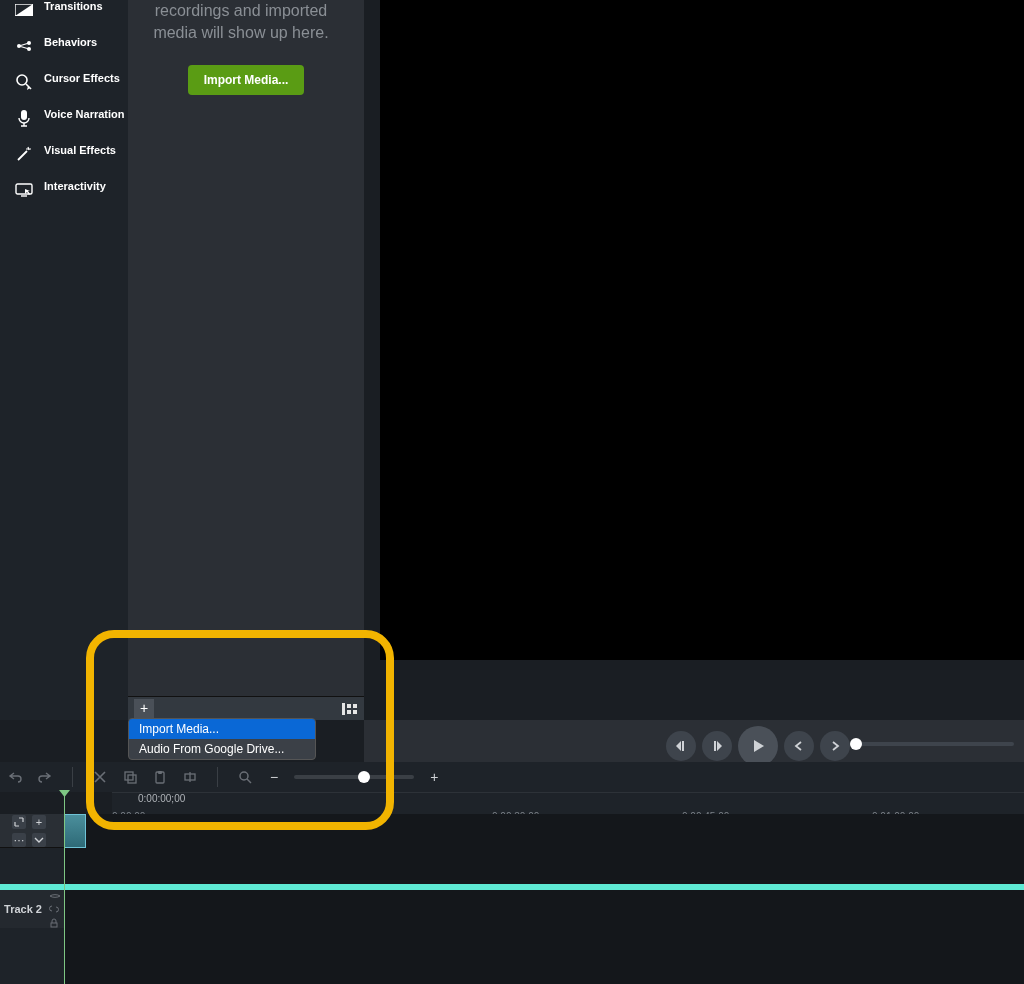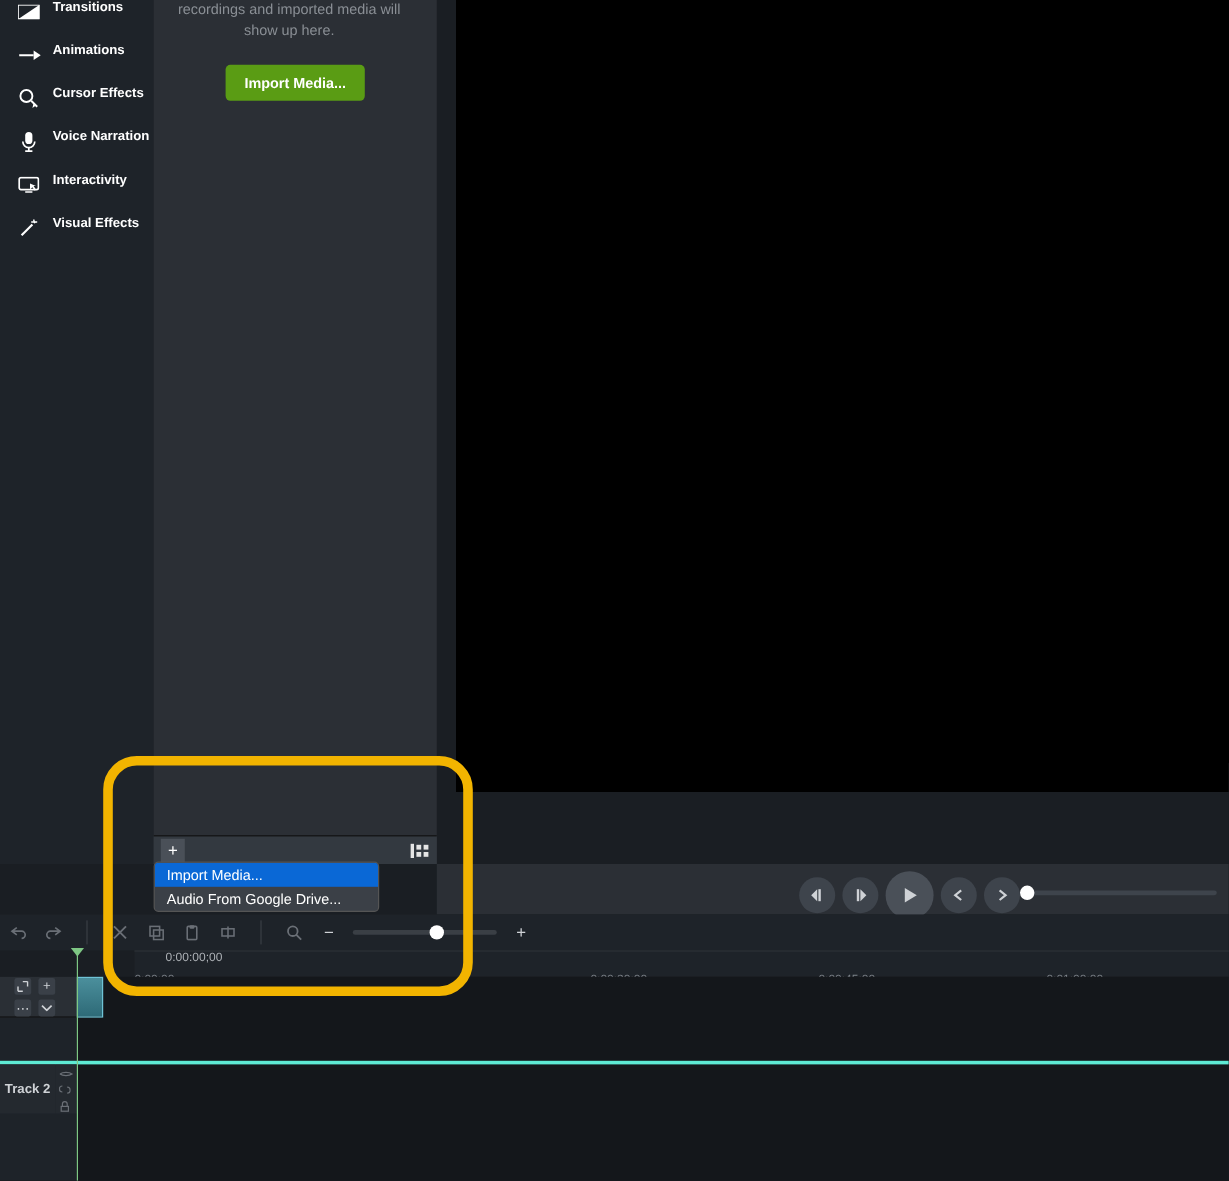--- a/index.html
+++ b/index.html
@@ -39,21 +39,21 @@
 
   
   .media-panel {
     position: absolute;
     left: 128px; top: 0;
     width: 236px; height: 720px;
     background: #2b2f35;
   }
   .media-hint {
     color: #8a8f95;
-    font-size: 12px;
+    font-size: 16px;
     text-align: center;
     padding: 0 24px 12px 14px;
     line-height: 1.4;
   }
   .import-btn {
     display: block;
     margin: 8px auto 0;
     background: #5a9c14;
     color: #fff;
     font-weight: 600;
@@ -202,21 +202,21 @@
   }
   .edit-head .row { display:flex; gap:6px; }
   .mini-btn { width:14px;height:14px;border-radius:2px;background:#3a4048;color:#cfd2d6;display:flex;align-items:center;justify-content:center;font-size:11px;cursor:pointer; }
   .edit-clip {
     position:absolute; left:64px; top:0; width:22px; height:34px;
     background: linear-gradient(#4b8f9c,#2e6a77);
     border:1px solid #6fc3d6;
   }
   .track-row {
     position:absolute; left:0; width:1024px; height:44px;
-    border-top:3px solid #5eead4;
+    border-top:6px solid #5eead4;
   }
   .track-label {
     position:absolute; left:0; top:0; width:46px; height:100%;
     display:flex; align-items:center; justify-content:center;
     background:#24292f; color:#cfd2d6; font-size:11px; font-weight:600;
   }
   .track-controls {
     position:absolute; left:46px; top:0; width:18px; height:100%;
     background:#24292f;
     display:flex; flex-direction:column; align-items:center; justify-content:center; gap:2px;
@@ -257,26 +257,28 @@
     <span class="sidebar-icon">
       <svg width="18" height="12" viewBox="0 0 18 12">
           <rect x="0" y="0" width="18" height="12" fill="none" stroke="currentColor" stroke-width="1.4"></rect>
           <path d="M0 12 L18 0 L18 12 Z"></path>
         </svg>
     </span>
     <span class="label">Transitions</span>
   </div>
   <div class="sidebar-item">
     <span class="sidebar-icon">
-      <svg width="20" height="10" viewBox="0 0 20 10">
-          <path d="M2 5 L14 5" stroke="currentColor" stroke-width="1.6"></path>
-          <path d="M14 1 L20 5 L14 9 Z"></path>
-        </svg>
-    </span>
-    <span class="label">Animations</span>
+      <svg width="18" height="14" viewBox="0 0 18 14">
+          <circle cx="4" cy="7" r="2"></circle>
+          <circle cx="14" cy="4" r="2"></circle>
+          <circle cx="14" cy="10" r="2"></circle>
+          <path d="M4 7 L14 4 M4 7 L14 10" stroke="currentColor" stroke-width="1.2" fill="none"></path>
+        </svg>
+    </span>
+    <span class="label">Behaviors</span>
   </div>
   <div class="sidebar-item">
     <span class="sidebar-icon">
       <svg width="18" height="18" viewBox="0 0 18 18">
           <circle cx="7" cy="7" r="5" fill="none" stroke="currentColor" stroke-width="1.6"></circle>
           <path d="M11 11 L16 16" stroke="currentColor" stroke-width="1.6"></path>
           <path d="M13 13 L12 17 L15 15 Z"></path>
         </svg>
     </span>
     <span class="label">Cursor Effects</span>
@@ -286,36 +288,36 @@
       <svg width="14" height="18" viewBox="0 0 14 18">
           <rect x="4" y="1" width="6" height="10" rx="3"></rect>
           <path d="M2 9 a5 5 0 0 0 10 0" fill="none" stroke="currentColor" stroke-width="1.4"></path>
           <path d="M7 14 L7 17 M4 17 L10 17" stroke="currentColor" stroke-width="1.4"></path>
         </svg>
     </span>
     <span class="label">Voice Narration</span>
   </div>
   <div class="sidebar-item">
     <span class="sidebar-icon">
+      <svg width="18" height="18" viewBox="0 0 18 18">
+          <path d="M3 15 L12 6" stroke="currentColor" stroke-width="1.8"></path>
+          <path d="M13 2 L14 5 M11 4 L16 4" stroke="currentColor" stroke-width="1.2"></path>
+        </svg>
+    </span>
+    <span class="label">Visual Effects</span>
+  </div>
+  <div class="sidebar-item">
+    <span class="sidebar-icon">
       <svg width="18" height="14" viewBox="0 0 18 14">
           <rect x="1" y="1" width="16" height="10" rx="1.5" fill="none" stroke="currentColor" stroke-width="1.4"></rect>
           <path d="M6 13 L12 13" stroke="currentColor" stroke-width="1.4"></path>
           <path d="M10 6 L10 11 L12 9 L14 12 L15 11 L13 8 L15 8 Z"></path>
         </svg>
     </span>
     <span class="label">Interactivity</span>
-  </div>
-  <div class="sidebar-item">
-    <span class="sidebar-icon">
-      <svg width="18" height="18" viewBox="0 0 18 18">
-          <path d="M3 15 L12 6" stroke="currentColor" stroke-width="1.8"></path>
-          <path d="M13 2 L14 5 M11 4 L16 4" stroke="currentColor" stroke-width="1.2"></path>
-        </svg>
-    </span>
-    <span class="label">Visual Effects</span>
   </div>
 </div>
 
 <div class="media-panel">
   <div class="media-hint">recordings and imported media will show up here.</div>
   <button class="import-btn">Import Media...</button>
 
   <div class="media-panel-footer">
     <div class="plus-button">+</div>
     <div class="grid-icon">

